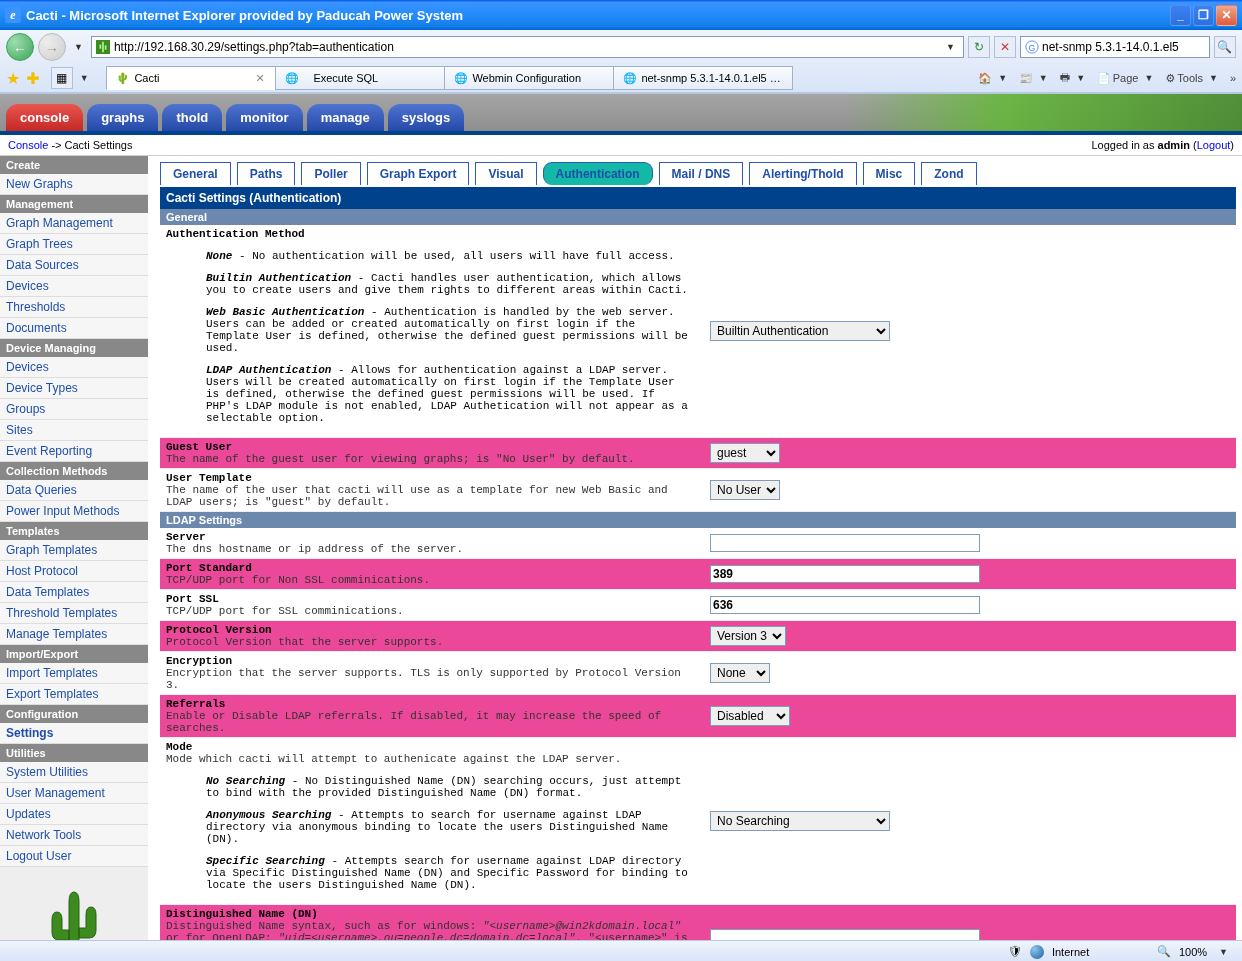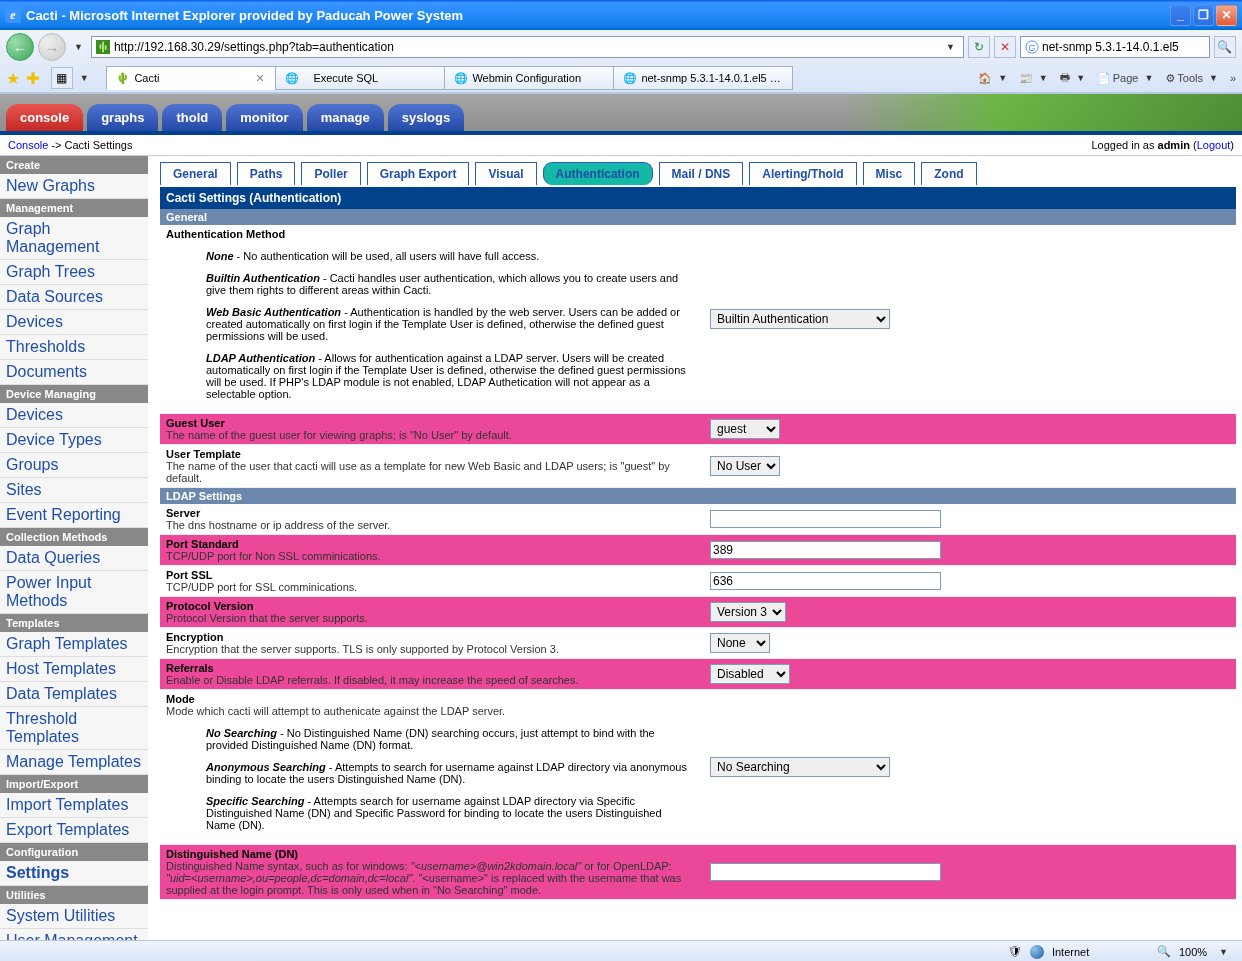--- a/index.html
+++ b/index.html
@@ -46,46 +46,46 @@
 .nav-tab.blue { background: linear-gradient(to bottom,#4f73d0,#2549a6); }
 
 .blue-bar { background: #00438c; height: 4px; }
 .breadcrumb-row { background: #fff; padding: 4px 8px; font-size: 11px; border-bottom: 1px solid #ccc; display: flex; }
 .breadcrumb-row a { color: #0000ee; text-decoration: none; }
 .breadcrumb-row .right { margin-left: auto; text-align: center; }
 
 .main-flex { display: flex; }
 .sidebar { width: 148px; background: #eee; }
 .side-header { background: #888; color: #fff; font-weight: bold; padding: 3px 6px; font-size: 11px; }
-.side-link { display: block; padding: 3px 6px; color: #1f4fa9; font-size: 16px; border-bottom: 1px solid #ddd; background: #f6f6f6; text-decoration: none; }
+.side-link { display: block; padding: 3px 6px; color: #1f4fa9; font-size: 12px; border-bottom: 1px solid #ddd; background: #f6f6f6; text-decoration: none; }
 .side-link.bold { font-weight: bold; }
 .cactus-svg { display: block; margin: 15px auto; }
 
 .content { flex: 1; padding: 6px 6px 0 12px; }
 
 .setting-tabs { display: flex; gap: 6px; margin-bottom: 2px; }
 .s-tab { padding: 4px 12px; border: 1px solid #2d5bb9; border-bottom: none; color: #1f4fa9; font-weight: bold; font-size: 12px; background: #fff; cursor: pointer; }
 .s-tab.active { background: #14b8a6; border-radius: 9px; }
 
 .settings-title { background: #00438c; color: #fff; font-weight: bold; padding: 4px 6px; font-size: 12px; }
 .section-header { background: #6d88ad; color: #fff; font-weight: bold; padding: 2px 6px; font-size: 11px; }
 
 .setting-row { display: flex; padding: 3px 6px; border-bottom: 1px solid #eee; }
 .setting-row.alt { background: #ec4899; }
-.setting-desc { flex: 1; padding-right: 20px; }
+.setting-desc { flex: 1; padding-right: 20px; font-family: Liberation Mono, monospace; }
 .setting-desc .label { font-weight: bold; font-size: 11px; }
 .setting-desc .help { font-size: 11px; color: #333; }
 .setting-desc .method-block { margin-left: 40px; margin-top: 10px; }
 .setting-desc .method-block p { margin-bottom: 10px; font-size: 11px; }
 .setting-desc .method-block b { font-style: italic; }
 .setting-ctrl { width: 520px; display: flex; align-items: center; }
 .setting-ctrl select, .setting-ctrl input { font-size: 12px; border: 1px solid #7f9db9; padding: 1px 2px; }
 .sel-wide { width: 180px; }
 .sel-small { width: 70px; }
-.inp-wide { width: 231px; }
+.inp-wide { width: 270px; font-weight: bold; }
 .sel-med { width: 76px; }
 
 
 .status-bar { height: 22px; background: linear-gradient(to bottom, #f0f4fb, #d8e4f8); border-top: 1px solid #b8c8e0; display: flex; align-items: center; font-size: 11px; padding: 0 10px; }
 .status-bar .right { margin-left: auto; display: flex; align-items: center; gap: 8px; }
 .internet-icon { width: 14px; height: 14px; border-radius: 50%; background: radial-gradient(circle at 30% 30%, #8ec5f0, #1a5f9c); }
 
 svg { display: inline-block; vertical-align: middle; }
 </style>
 </head>
@@ -198,21 +198,21 @@
         <a class="side-link" href="#">Devices</a>
         <a class="side-link" href="#">Device Types</a>
         <a class="side-link" href="#">Groups</a>
         <a class="side-link" href="#">Sites</a>
         <a class="side-link" href="#">Event Reporting</a>
         <div class="side-header">Collection Methods</div>
         <a class="side-link" href="#">Data Queries</a>
         <a class="side-link" href="#">Power Input Methods</a>
         <div class="side-header">Templates</div>
         <a class="side-link" href="#">Graph Templates</a>
-        <a class="side-link" href="#">Host Templates</a>
+        <a class="side-link" href="#">Host Protocol</a>
         <a class="side-link" href="#">Data Templates</a>
         <a class="side-link" href="#">Threshold Templates</a>
         <a class="side-link" href="#">Manage Templates</a>
         <div class="side-header">Import/Export</div>
         <a class="side-link" href="#">Import Templates</a>
         <a class="side-link" href="#">Export Templates</a>
         <div class="side-header">Configuration</div>
         <a class="side-link bold" href="#">Settings</a>
         <div class="side-header">Utilities</div>
         <a class="side-link" href="#">System Utilities</a>

